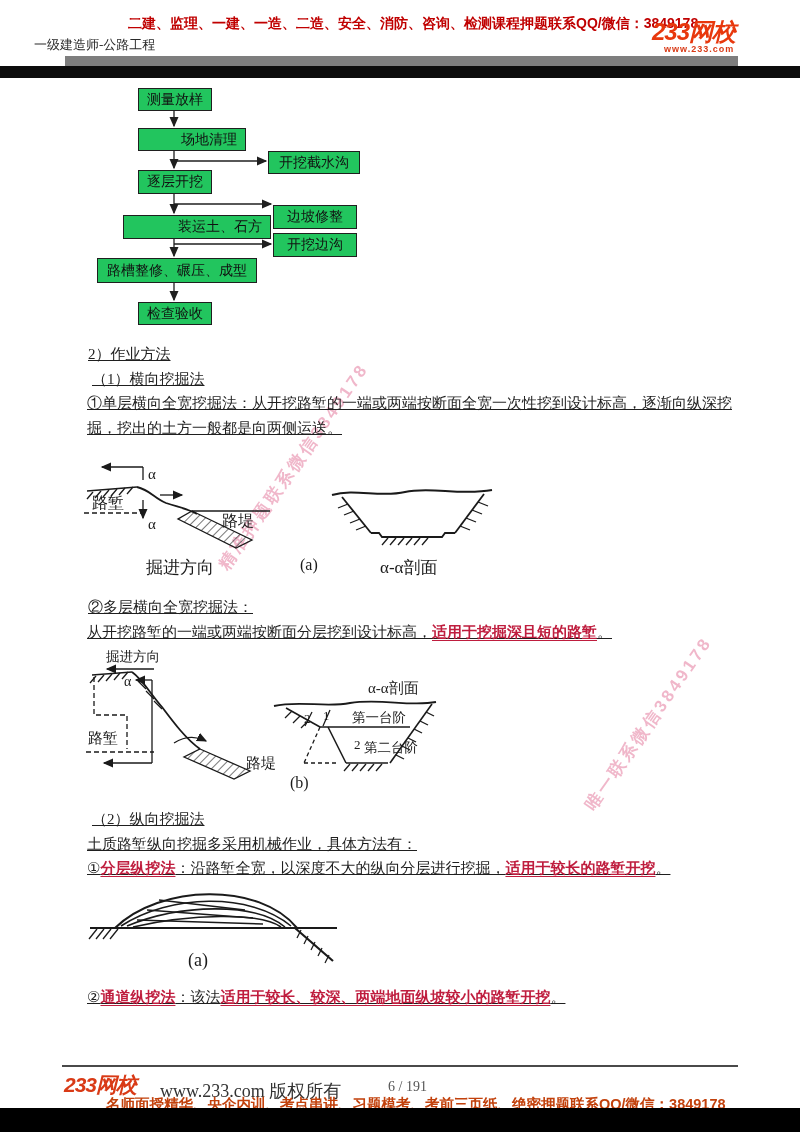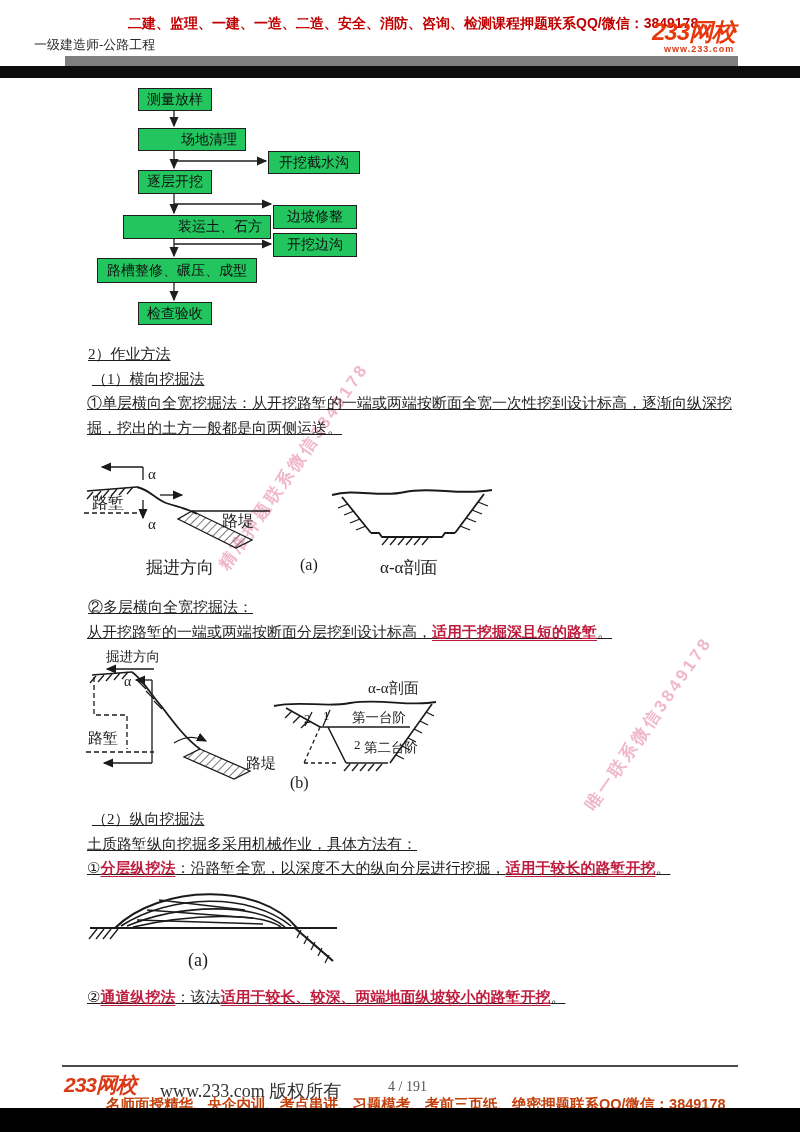--- a/index.html
+++ b/index.html
@@ -250,17 +250,17 @@
     </svg>
   </div>
 
   <div class="t" style="left:87px;top:985px;">
     <span>②</span><span class="em">通道纵挖法</span><span>：该法</span><span class="em">适用于较长、较深、两端地面纵坡较小的路堑开挖</span><span>。</span>
   </div>
 
   <div class="ft-line"></div>
   <div class="ft-logo">233网校</div>
   <div class="ft-copy">www.233.com 版权所有</div>
-  <div class="ft-page">4 / 191</div>
+  <div class="ft-page">6 / 191</div>
   <div class="ft-promo">名师面授精华、央企内训、考点串讲、习题模考、考前三页纸、绝密押题联系QQ/微信：3849178</div>
   <div class="bar-black-bottom"></div>
 
 </div>
 
 </body></html>

